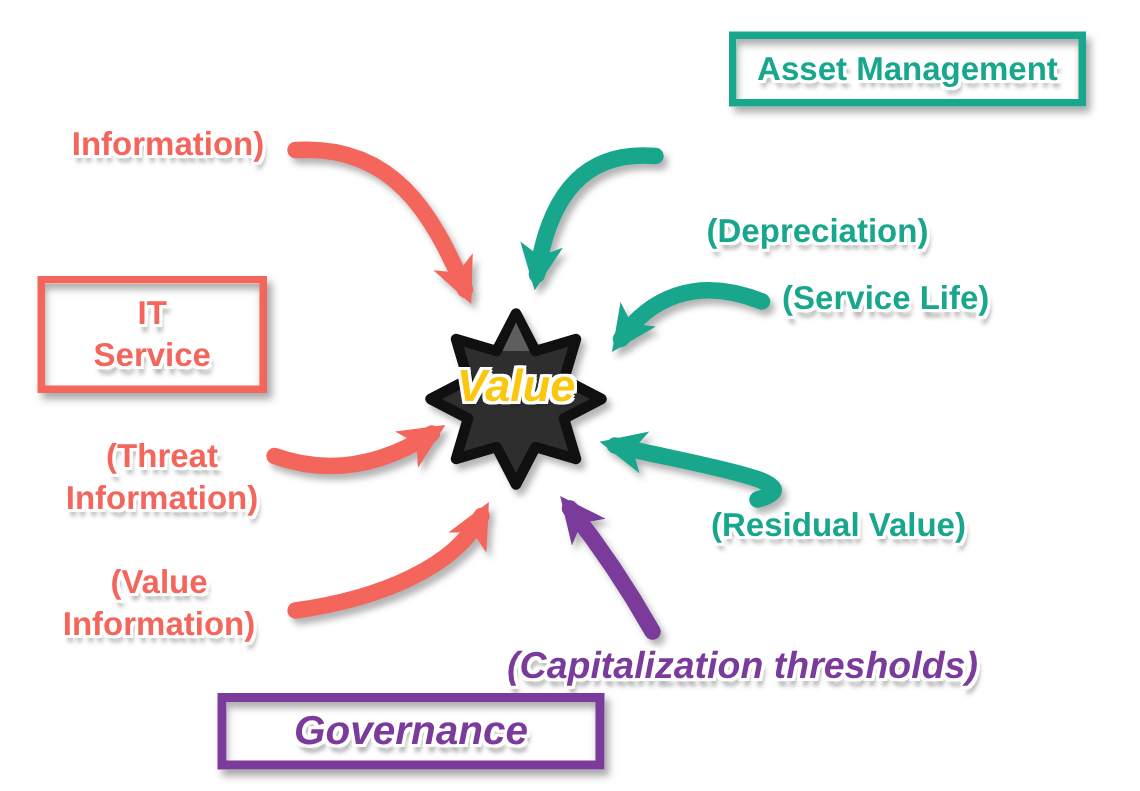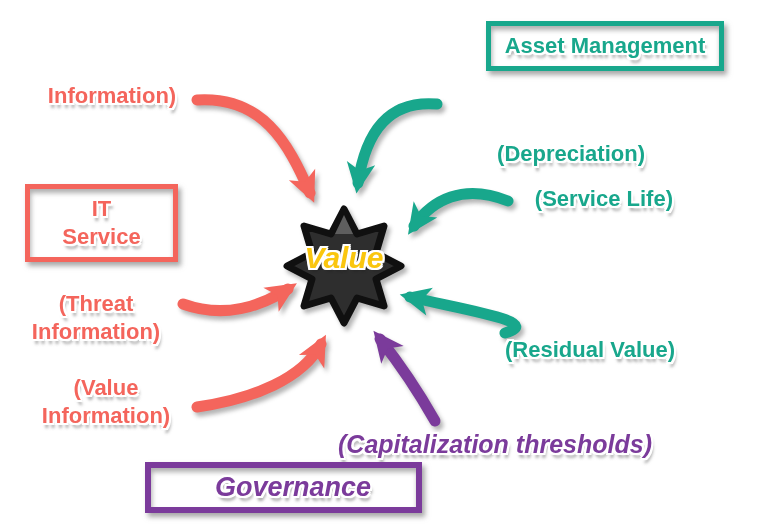--- a/index.html
+++ b/index.html
@@ -25,33 +25,33 @@
   .lbl{
     position:absolute;font-weight:bold;text-align:center;line-height:1.28;
     white-space:nowrap;
     text-shadow:
       -2px -2px 0 #fff, 0 -2px 0 #fff, 2px -2px 0 #fff,
       -2px  0   0 #fff, 2px  0   0 #fff,
       -2px  2px 0 #fff, 0  2px 0 #fff, 2px 2px 0 #fff,
       2px 5px 3px rgba(120,120,120,0.6);
   }
   .red-text{color:var(--c-red);}
-  .teal-text{color:var(--c-teal);text-align:right;}
+  .teal-text{color:var(--c-teal);}
   .purple-text{color:var(--c-purple);font-style:italic;}
   .fs22{font-size:22px;}
   .fs25{font-size:25px;}
   
   .box{
     position:absolute;background:#ffffff;display:flex;flex-direction:column;
     align-items:center;justify-content:center;
     box-shadow:3px 4px 5px rgba(110,110,110,0.6), inset 1px 4px 5px rgba(110,110,110,0.55);
   }
   .red-border{border:5px solid var(--c-red);}
   .teal-border{border:5px solid var(--c-teal);}
-  .purple-border{border:6px solid var(--c-purple);padding-left:19px;}
+  .purple-border{border:6px solid var(--c-purple);}
   
   .value-label{
     position:absolute;left:274px;top:241px;width:140px;text-align:center;
     font-size:30px;font-weight:bold;font-style:italic;color:var(--c-value_yellow);
     text-shadow:
       -2px -2px 0 #fff, 0 -2px 0 #fff, 2px -2px 0 #fff,
       -2px  0   0 #fff, 2px  0   0 #fff,
       -2px  2px 0 #fff, 0  2px 0 #fff, 2px 2px 0 #fff,
       2px 4px 2px rgba(40,40,40,0.8);
   }
@@ -102,21 +102,21 @@
     <div>Information)</div>
   </div>
 
   <div class="box red-border" style="left:25px;top:184px;width:143px;height:68px;">
     <div class="lbl red-text fs22" style="position:static;">
       <div>IT</div>
       <div>Service</div>
     </div>
   </div>
 
-  <div class="lbl red-text fs22" style="left:16px;top:290px;width:160px;">
+  <div class="lbl red-text fs22" style="left:28px;top:290px;width:160px;">
     <div>(Threat</div>
     <div>Information)</div>
   </div>
 
   <div class="lbl red-text fs22" style="left:26px;top:374px;width:160px;">
     <div>(Value</div>
     <div>Information)</div>
   </div>
 
   <div class="lbl purple-text fs25" style="left:295px;top:428px;width:400px;">(Capitalization thresholds)</div>

